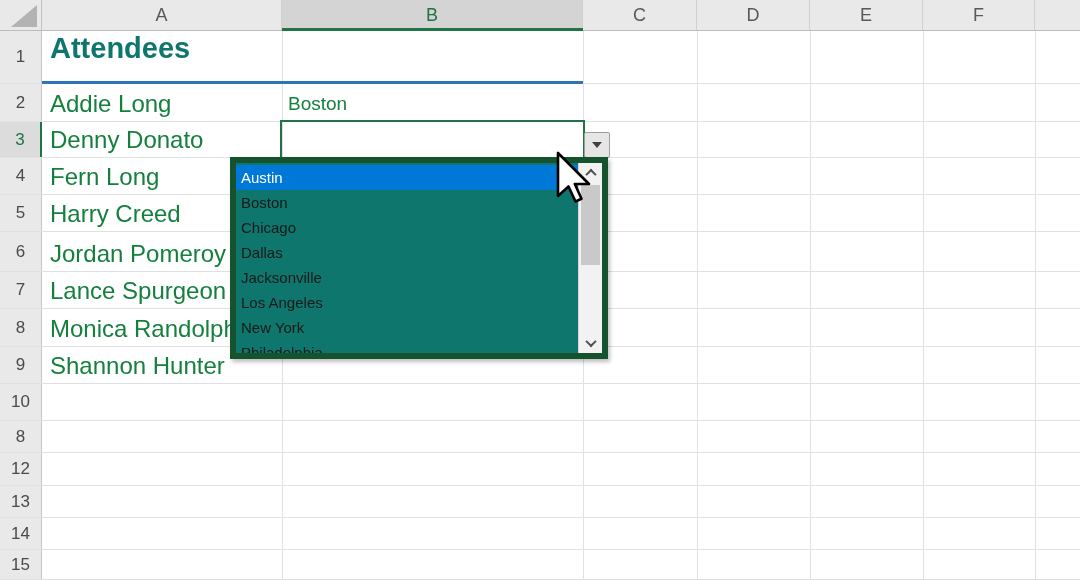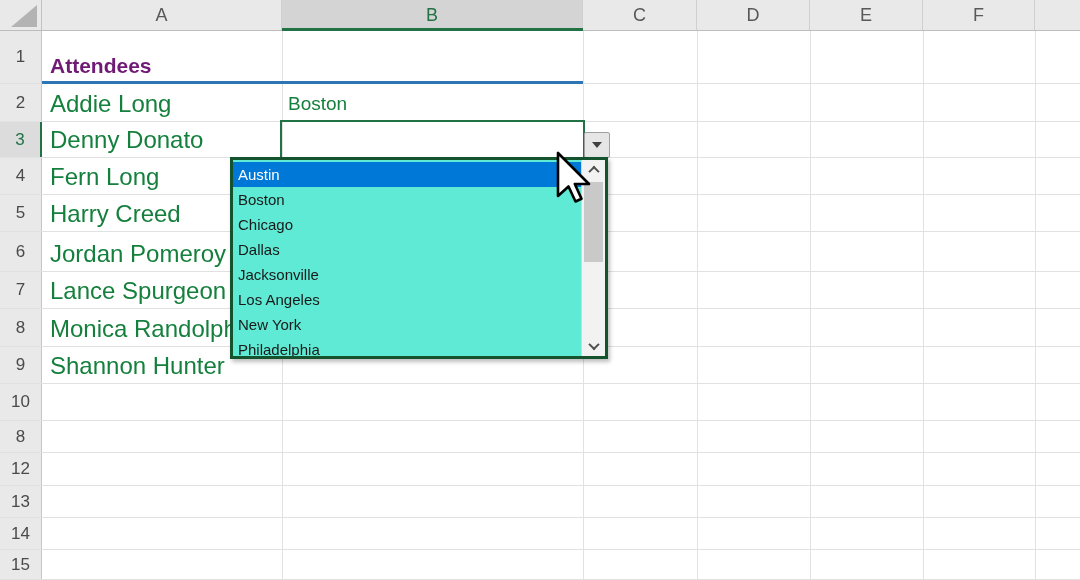--- a/index.html
+++ b/index.html
@@ -26,43 +26,43 @@
   .r1{height:53px}.r2{height:38px}.r3{height:36px}.r4{height:37px}.r5{height:37px}
   .r6{height:40px}.r7{height:37px}.r8{height:38px}.r9{height:37px}.r10{height:37px}
   .r11{height:32px}.r12{height:33px}.r13{height:32px}.r14{height:32px}.r15{height:30px}
   .rowh { width:42px; background:#e9e9e9; border-right:1px solid #c6c6c6; color:#4a4a4a;
           font-size:17px; display:flex; align-items:center; justify-content:center; flex:none; }
   .rowh.selrow { background:#dcdcdc; color:#217346; border-right:2px solid #217346; }
   .cell { display:flex; align-items:flex-end; padding:0 0 3px 8px; font-size:24px; font-weight:500;
           color:#15803d; white-space:nowrap; overflow:visible; flex:none; }
   .ca { width:240px; }
   .cb { width:301px; padding-left:6px; }
-  .cell.hd { font-size:21px; font-weight:bold; color:#701a75; padding-bottom:5px; }
+  .cell.hd { font-size:29px; font-weight:bold; color:#0f766e; padding-bottom:18px; }
   .cell.small { font-size:19px; padding-bottom:6px; }
 
   
   .vl { position:absolute; top:31px; width:1px; height:549px; background:#e1e1e1; z-index:1; }
   .vl1{left:282px}.vl2{left:583px}.vl3{left:697px}.vl4{left:810px}.vl5{left:923px}.vl6{left:1035px}
 
   
   .heading-underline { position:absolute; left:42px; top:81px; width:541px; height:3px; background:#2e75b6; z-index:4; }
   .colsel-underline  { position:absolute; left:282px; top:28px; width:301px; height:3px; background:#217346; z-index:4; }
   .sel-border { position:absolute; left:280px; top:120px; width:305px; height:39px;
                 border:2px solid #217346; background:transparent; z-index:5; }
 
   
   .valbtn { position:absolute; left:584px; top:132px; width:26px; height:26px; background:#e6e6e6;
             border:1px solid #9f9f9f; border-radius:2px; display:flex; align-items:center;
             justify-content:center; z-index:6; }
   .tri-down { width:0; height:0; border-left:5px solid transparent; border-right:5px solid transparent;
               border-top:6px solid #404040; }
 
   
-  .dropdown { position:absolute; left:230px; top:157px; width:378px; height:202px; background:#5eead4;
-              border:3px solid #14532d; box-shadow:2px 3px 4px rgba(0,0,0,0.25); z-index:6; }
+  .dropdown { position:absolute; left:230px; top:157px; width:378px; height:202px; background:#0f766e;
+              border:6px solid #14532d; box-shadow:2px 3px 4px rgba(0,0,0,0.25); z-index:6; }
   .dd-list { position:absolute; left:0; top:0; right:24px; bottom:0; padding-top:2px; overflow:hidden; }
   .dd-item { height:25px; line-height:25px; padding-left:5px; font-size:15px; color:#191919;
              white-space:nowrap; overflow:hidden; }
   .dd-item.sel { background:#0078d7; color:#ffffff; }
   .dd-scroll { position:absolute; right:0; top:0; bottom:0; width:24px; background:#f2f2f2;
                border-left:1px solid #d5d5d5; }
   .dd-up, .dd-down { position:absolute; left:0; width:100%; height:20px; display:flex;
                      align-items:center; justify-content:center; }
   .dd-up{top:0} .dd-down{bottom:0}
   .chev { width:8px; height:8px; border-style:solid; border-color:#505050; }

